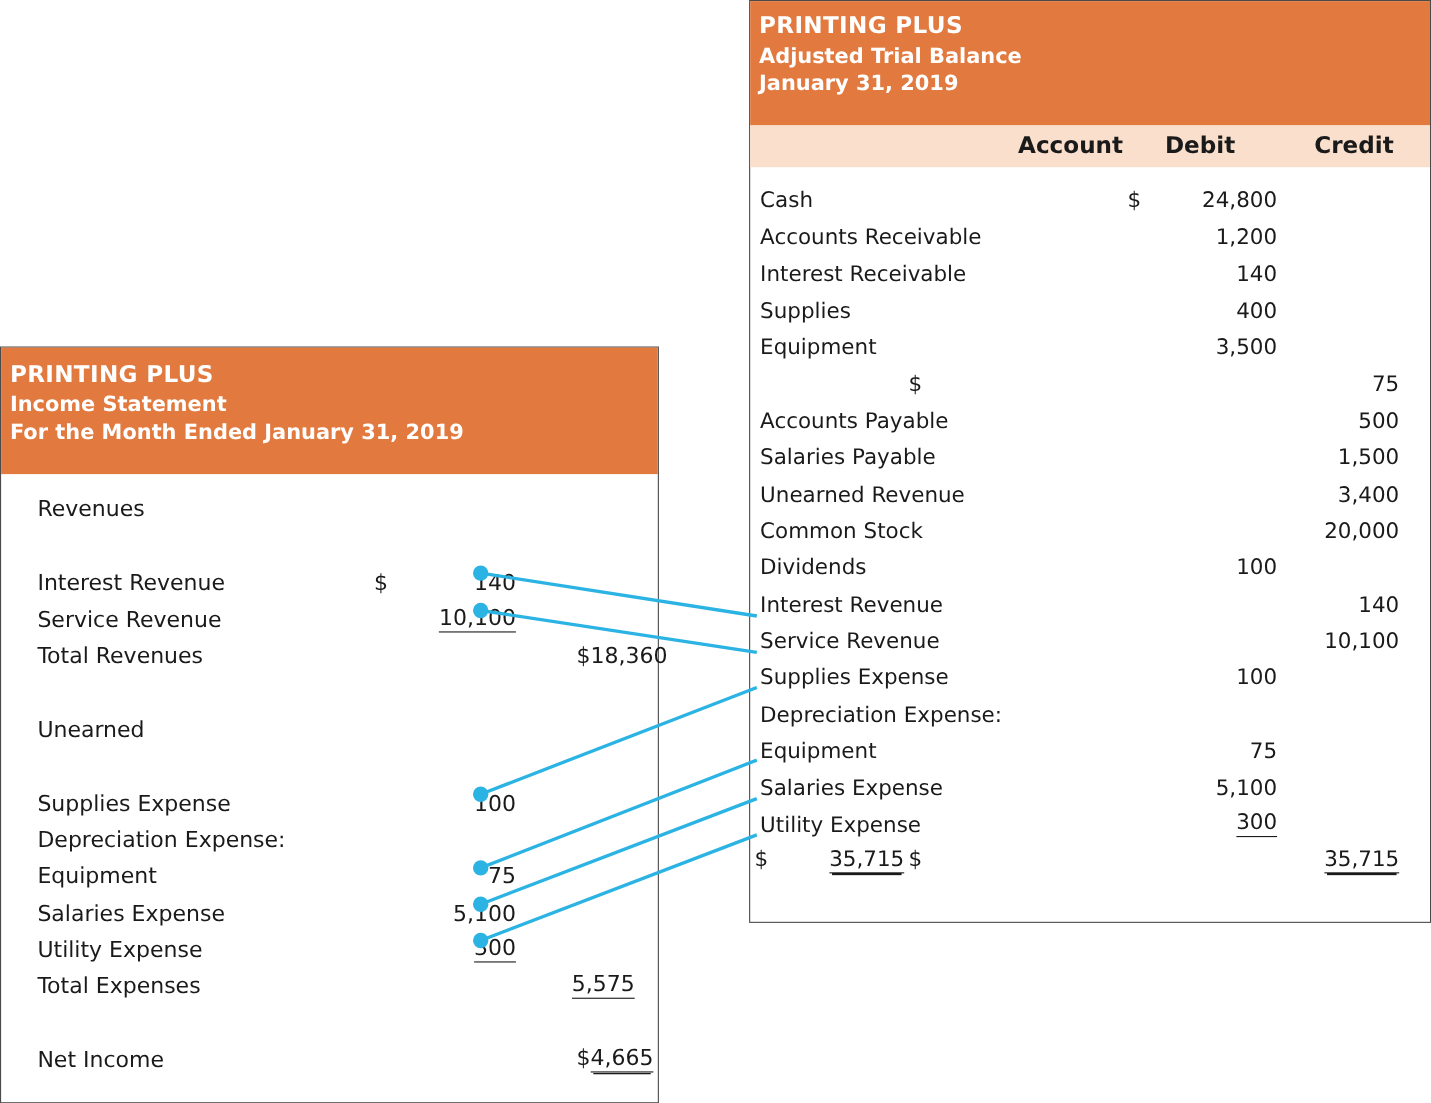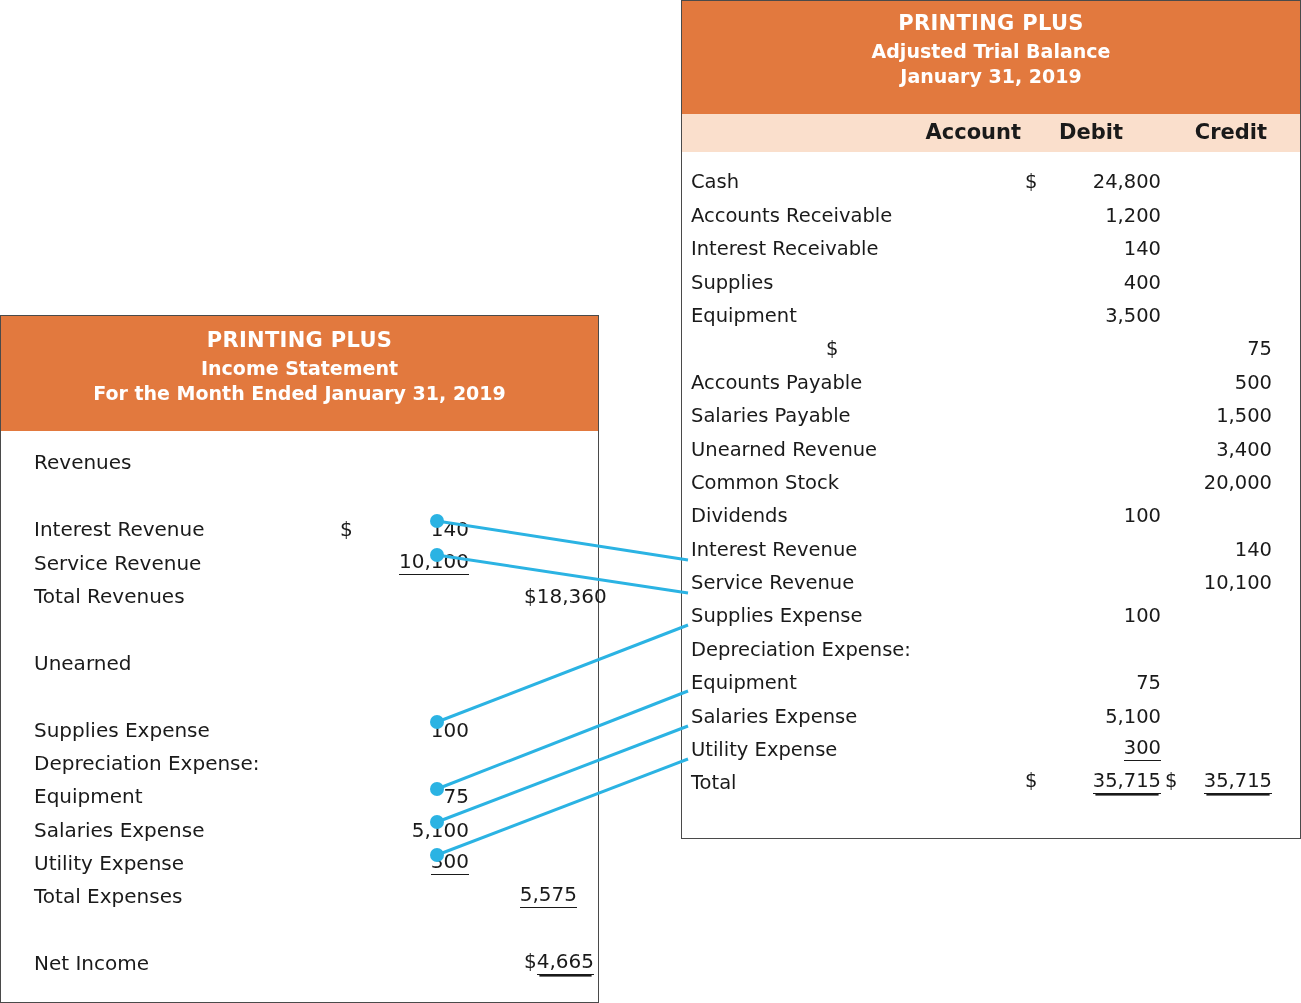--- a/index.html
+++ b/index.html
@@ -18,21 +18,21 @@
   
   .card {
     position: absolute;
     background: #ffffff;
     border: 1px solid #4a4a4a;
     box-sizing: border-box;
   }
   .card-header {
     background: #e2793e;
     color: #ffffff;
-    text-align: center;
+    text-align: left;
     font-weight: bold;
     padding: 6px 8px 10px 8px;
     box-sizing: border-box;
   }
   .card-header .line1 {
     font-size: 21px;
     letter-spacing: 0.3px;
     margin-bottom: 5px;
   }
   .card-header .line2,
@@ -227,21 +227,20 @@
         <div class="acct">Salaries Expense</div>
         <div class="debit"><span class="">5,100</span></div>
         <div class="credit"></div>
       </div>
       <div class="atb-row">
         <div class="acct">Utility Expense</div>
         <div class="debit"><span class="u-single">300</span></div>
         <div class="credit"></div>
       </div>
       <div class="atb-row">
-        <div class="acct">Total</div>
         <div class="debit"><span class="cur">$</span><span class="u-double">35,715</span></div>
         <div class="credit"><span class="cur">$</span><span class="u-double">35,715</span></div>
       </div>
     </div>
 </div>
 
 <div class="card" id="is">
   <div class="card-header">
     <div class="line1">PRINTING PLUS</div>
     <div class="line2">Income Statement</div>

